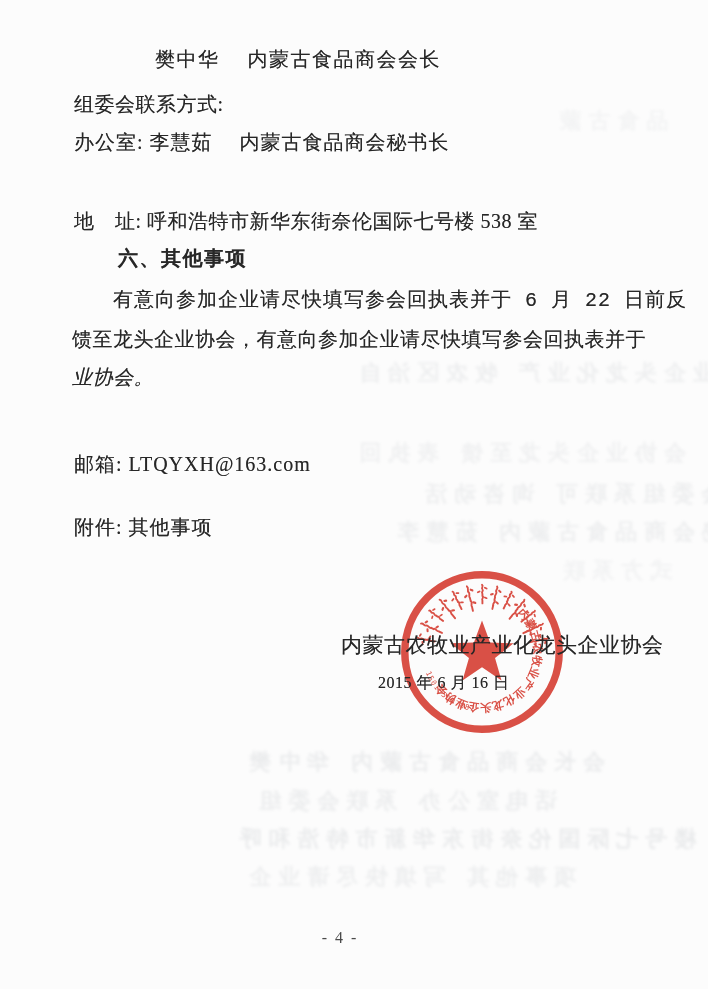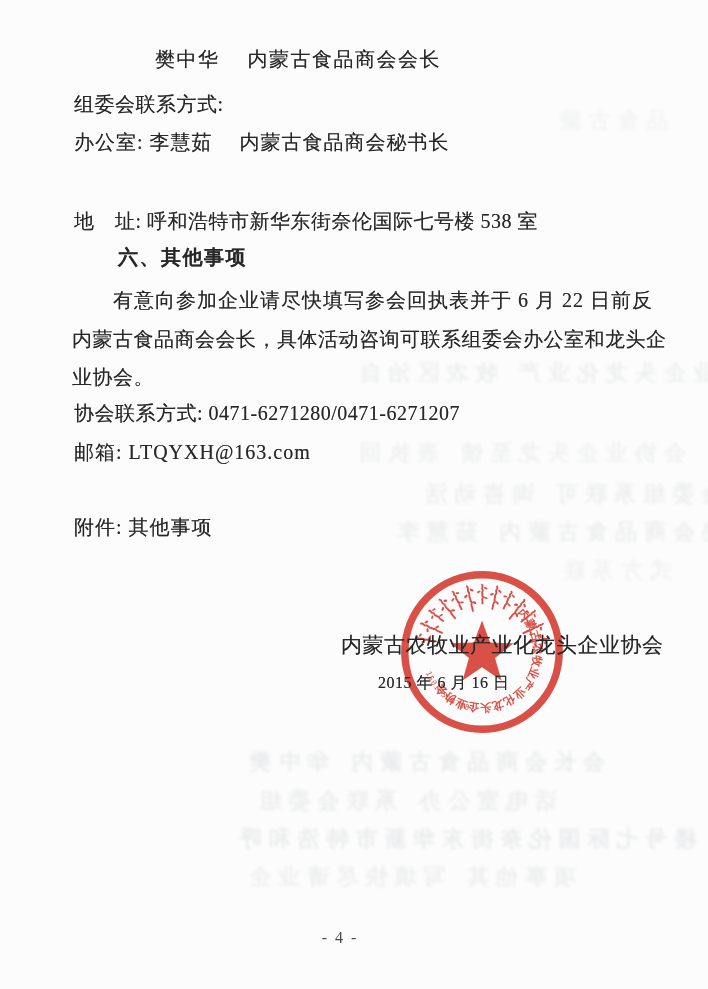--- a/index.html
+++ b/index.html
@@ -13,26 +13,26 @@
     position:absolute;
     font-size:20px;line-height:1.15;color:#272727;
     letter-spacing:0.5px;white-space:pre;z-index:3;
     text-shadow:0 0 0.6px rgba(40,40,40,0.55);
   }
   .l1{top:48px;left:155px;letter-spacing:1.5px;}
   .l2{top:93px;left:74px;}
   .l3{top:131px;left:74px;letter-spacing:1px;}
   .l4{top:171px;left:74px;letter-spacing:1px;}
   .l5{top:210px;left:74px;}
-  .l6{top:247px;left:118px;font-family:Liberation Mono, monospace;font-weight:700;font-size:20px;letter-spacing:1.5px;}
-  .l7{top:289px;left:113px;letter-spacing:1px;}
+  .l6{top:247px;left:118px;font-family:Liberation Serif, serif;font-weight:700;font-size:20px;letter-spacing:1.5px;}
+  .l7{top:289px;left:113px;letter-spacing:1px;font-family:Liberation Mono, monospace;}
   .l8{top:328px;left:72px;}
-  .l9{top:366px;left:72px;}
+  .l9{top:366px;left:72px;font-style:italic;}
   .l10{top:402px;left:74px;}
-  .l11{top:441px;left:74px;letter-spacing:1px;}
+  .l11{top:453px;left:74px;letter-spacing:1px;}
   .l12{top:516px;left:74px;letter-spacing:1px;}
   .sig-org{top:633px;left:341px;font-size:21px;letter-spacing:0.5px;}
   .sig-date{top:674px;left:378px;font-size:16px;font-family:Liberation Serif, serif;}
   .footer{
     position:absolute;top:929px;left:0;width:680px;text-align:center;
     font-size:16px;color:#4a4a4a;letter-spacing:2px;z-index:3;white-space:pre;
   }
   
   .seal{
     position:absolute;left:399px;top:569px;width:166px;height:166px;
@@ -76,23 +76,22 @@
   <div class="bleed b7">话电室公办 系联会委组</div>
   <div class="bleed b8">楼号七际国伦奈街东华新市特浩和呼</div>
   <div class="bleed b9">项事他其 写填快尽请业企</div>
 
   <div class="doc-line l1">樊中华　 内蒙古食品商会会长</div>
   <div class="doc-line l3">办公室: 李慧茹　 内蒙古食品商会秘书长</div>
   <div class="doc-line l2">组委会联系方式:</div>
   <div class="doc-line l5">地　址: 呼和浩特市新华东街奈伦国际七号楼 538 室</div>
   <div class="doc-line l6">六、其他事项</div>
   <div class="doc-line l7">有意向参加企业请尽快填写参会回执表并于 6 月 22 日前反</div>
-  <div class="doc-line l8">内蒙古食品商会会长，具体活动咨询可联系组委会办公室和龙头企</div>
+  <div class="doc-line l8">馈至龙头企业协会，有意向参加企业请尽快填写参会回执表并于</div>
   <div class="doc-line l9">业协会。</div>
-  <div class="doc-line l10">协会联系方式: 0471-6271280/0471-6271207</div>
   <div class="doc-line l11">邮箱: LTQYXH@163.com</div>
   <div class="doc-line l12">附件: 其他事项</div>
 
   <svg class="seal" viewBox="0 0 200 200" xmlns="http://www.w3.org/2000/svg">
     <defs>
       <path id="mgStroke" class="mg" d="M0 0 C2.5 2 -1.5 4 0.5 6 C2.5 8 -1.5 10 0.5 12 L0.5 15 C3 16.5 -1 19 0.5 21 L0.5 25 M3.5 4 L5.5 5 M-3 9 L-5 10 M3.5 17 L5.5 18"></path>
       <path id="zhArc" d="M142.2 53.2 A63 63 0 1 1 53.2 142.2" fill="none"></path>
       <path id="serialArc" d="M32.3 124.6 A72 72 0 0 0 93.7 171.7" fill="none"></path>
     </defs>
 

